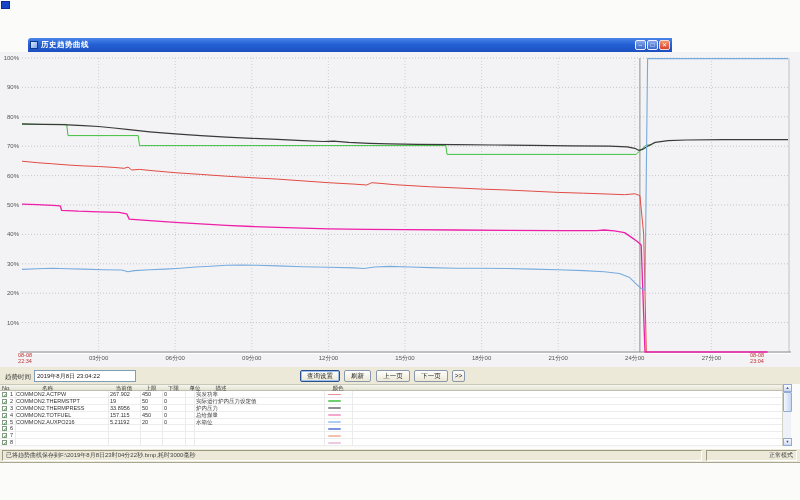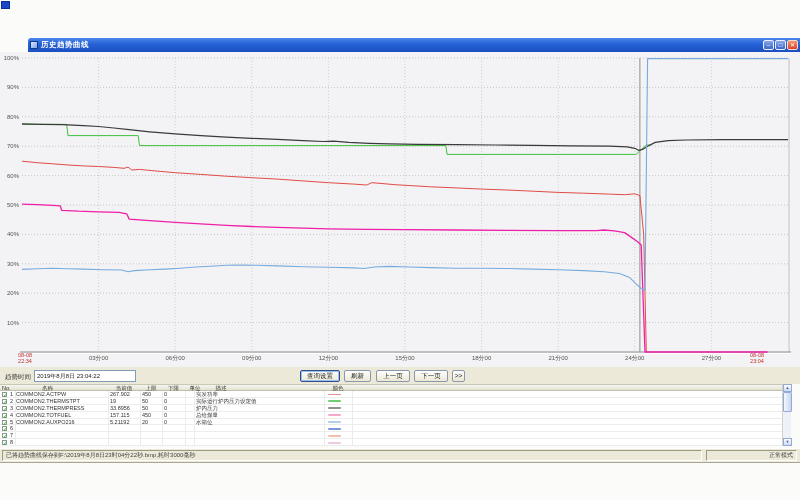--- a/index.html
+++ b/index.html
@@ -5,21 +5,21 @@
   * { margin:0; padding:0; box-sizing:border-box; }
   html,body { width:800px; height:500px; }
   body { position:relative; overflow:hidden; background:#fbfbfa;
          font-family:"Liberation Sans","DejaVu Sans",sans-serif; color:#222; }
   .abs { position:absolute; }
 
   
   .corner-icon { left:1px; top:1px; width:9px; height:8px; background:#1747c6; border:1px solid #0a2f96; }
 
   
-  .titlebar { left:28px; top:38px; width:772px; height:14px;
+  .titlebar { left:28px; top:38px; width:644px; height:14px;
     background:linear-gradient(180deg,#4a86e8 0%,#2561d6 45%,#1b4fc0 100%);
     border-top-left-radius:3px; display:flex; align-items:center; padding:0 2px; }
   .titlebar-icon { width:8px; height:8px; background:linear-gradient(135deg,#dce8ff,#7aa4e8); border:1px solid #123a8c; margin-right:3px; }
   .title-text { color:#fff; font-size:7.5px; font-weight:bold; letter-spacing:.5px; flex:1 1 auto;
     white-space:nowrap; overflow:hidden; }
   .winbtn { width:11px; height:10px; margin-left:1px; border-radius:2px; border:1px solid #eef; color:#fff;
     font-size:6px; line-height:8px; text-align:center;
     background:linear-gradient(180deg,#86a8ea,#3b67c8); }
   .winbtn.close { background:linear-gradient(180deg,#f0966e,#d9422a); border-color:#f8d8c8; }
 

